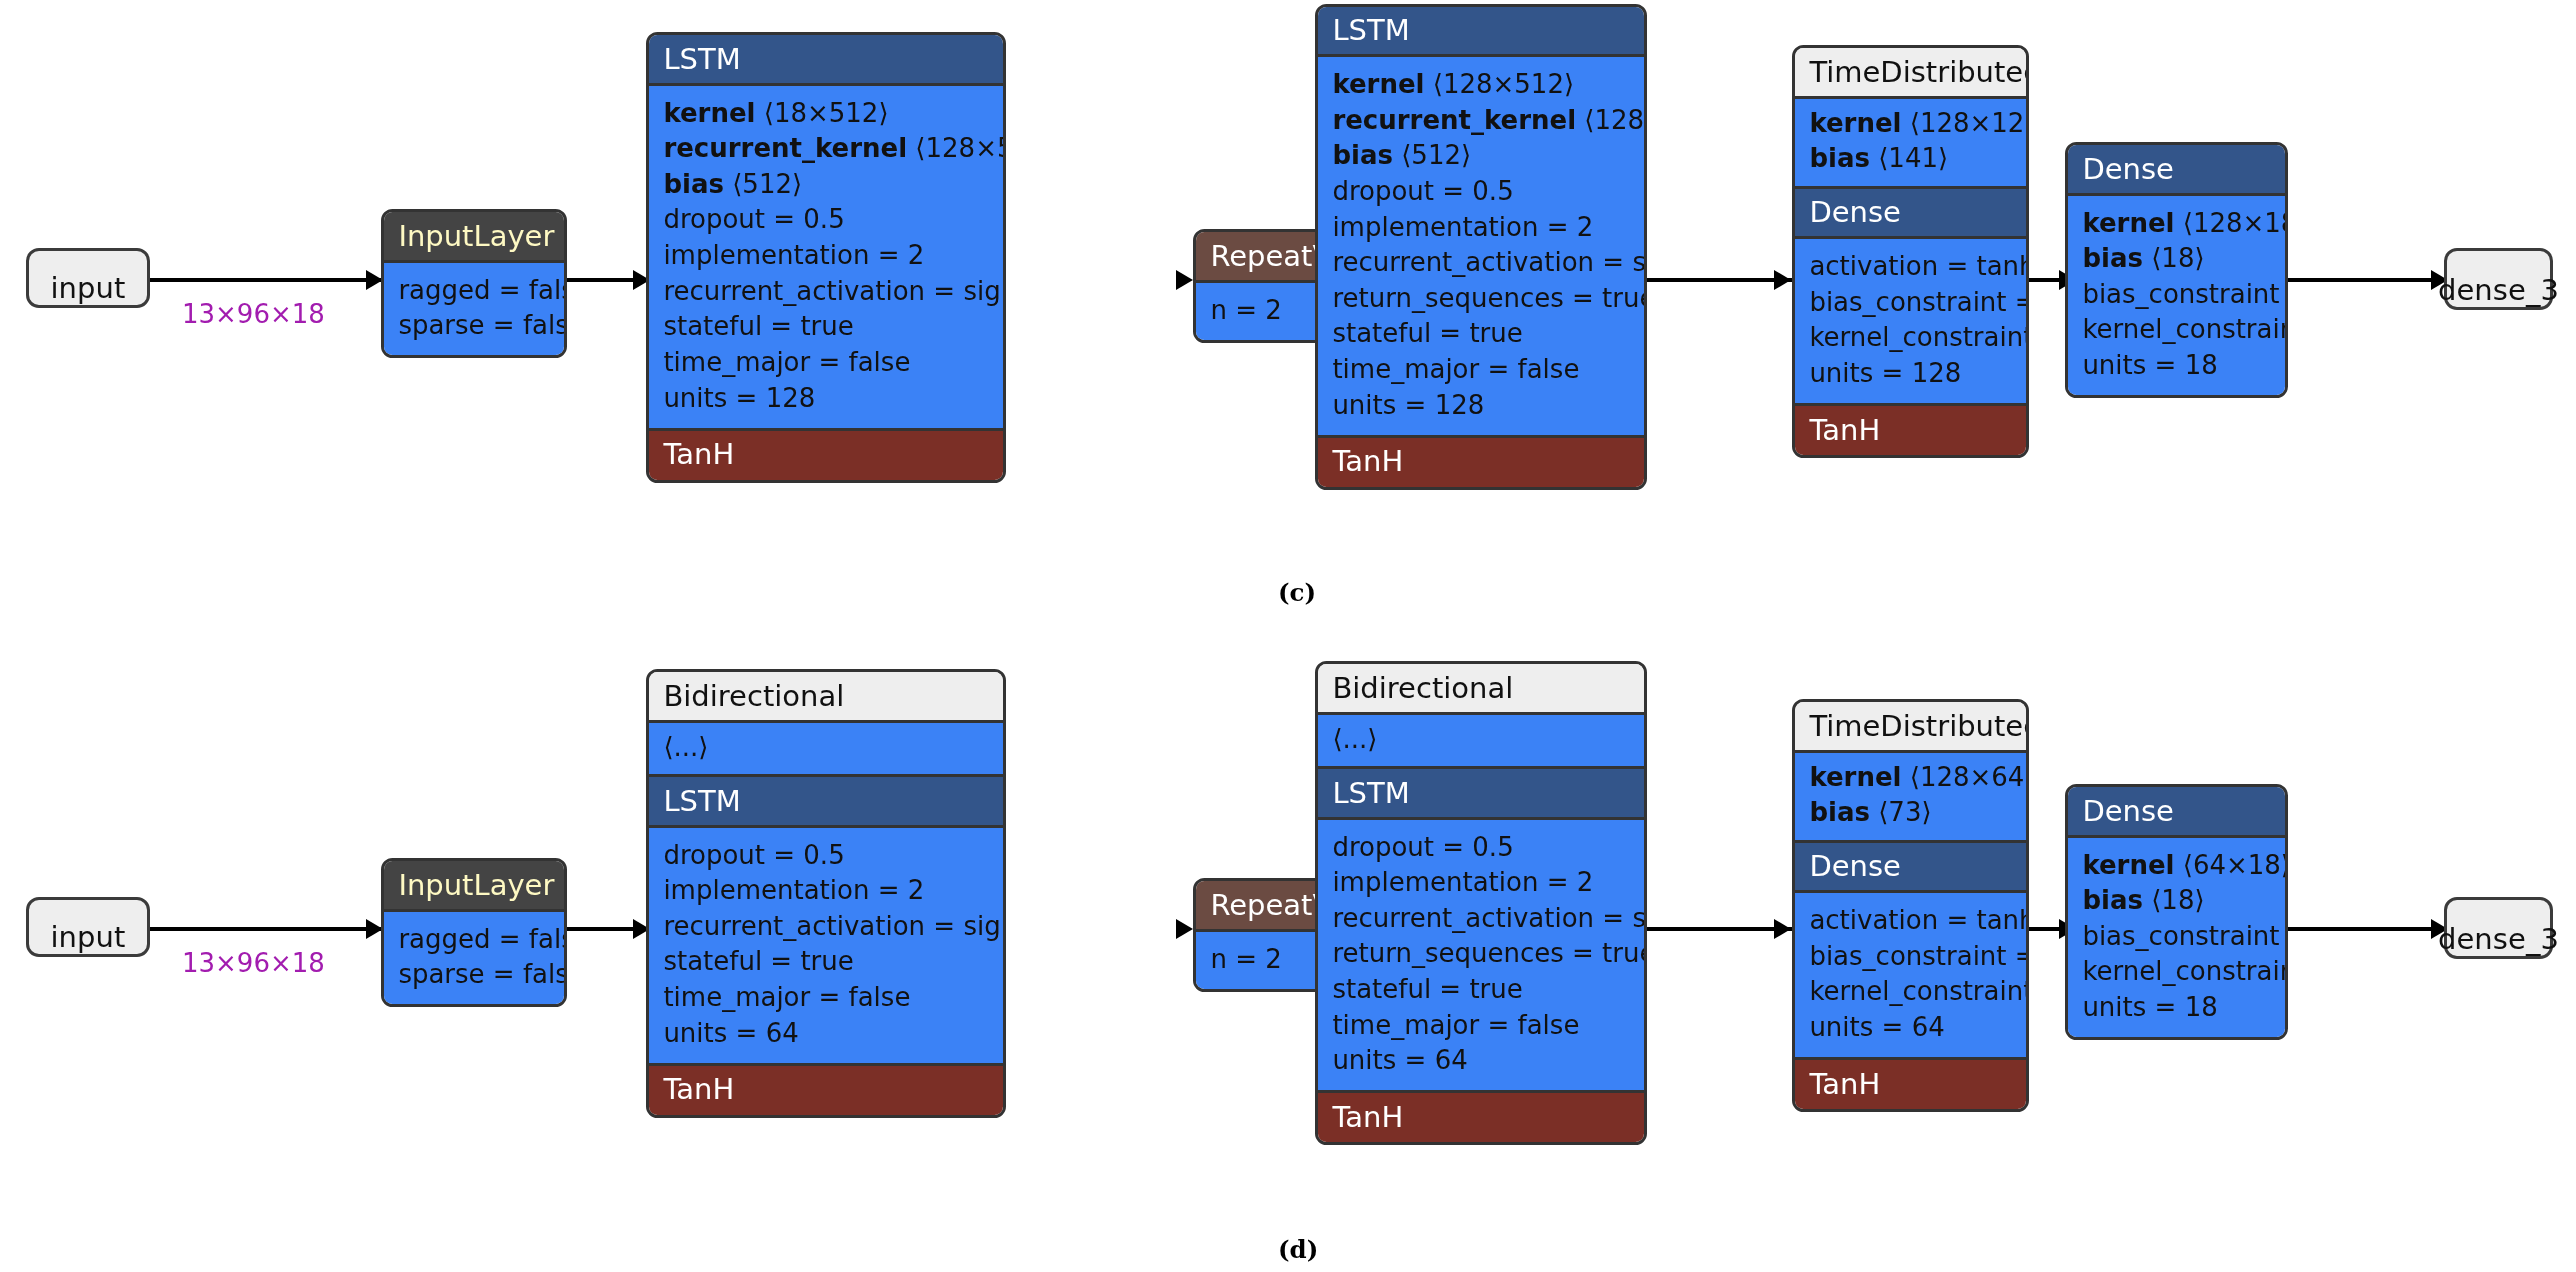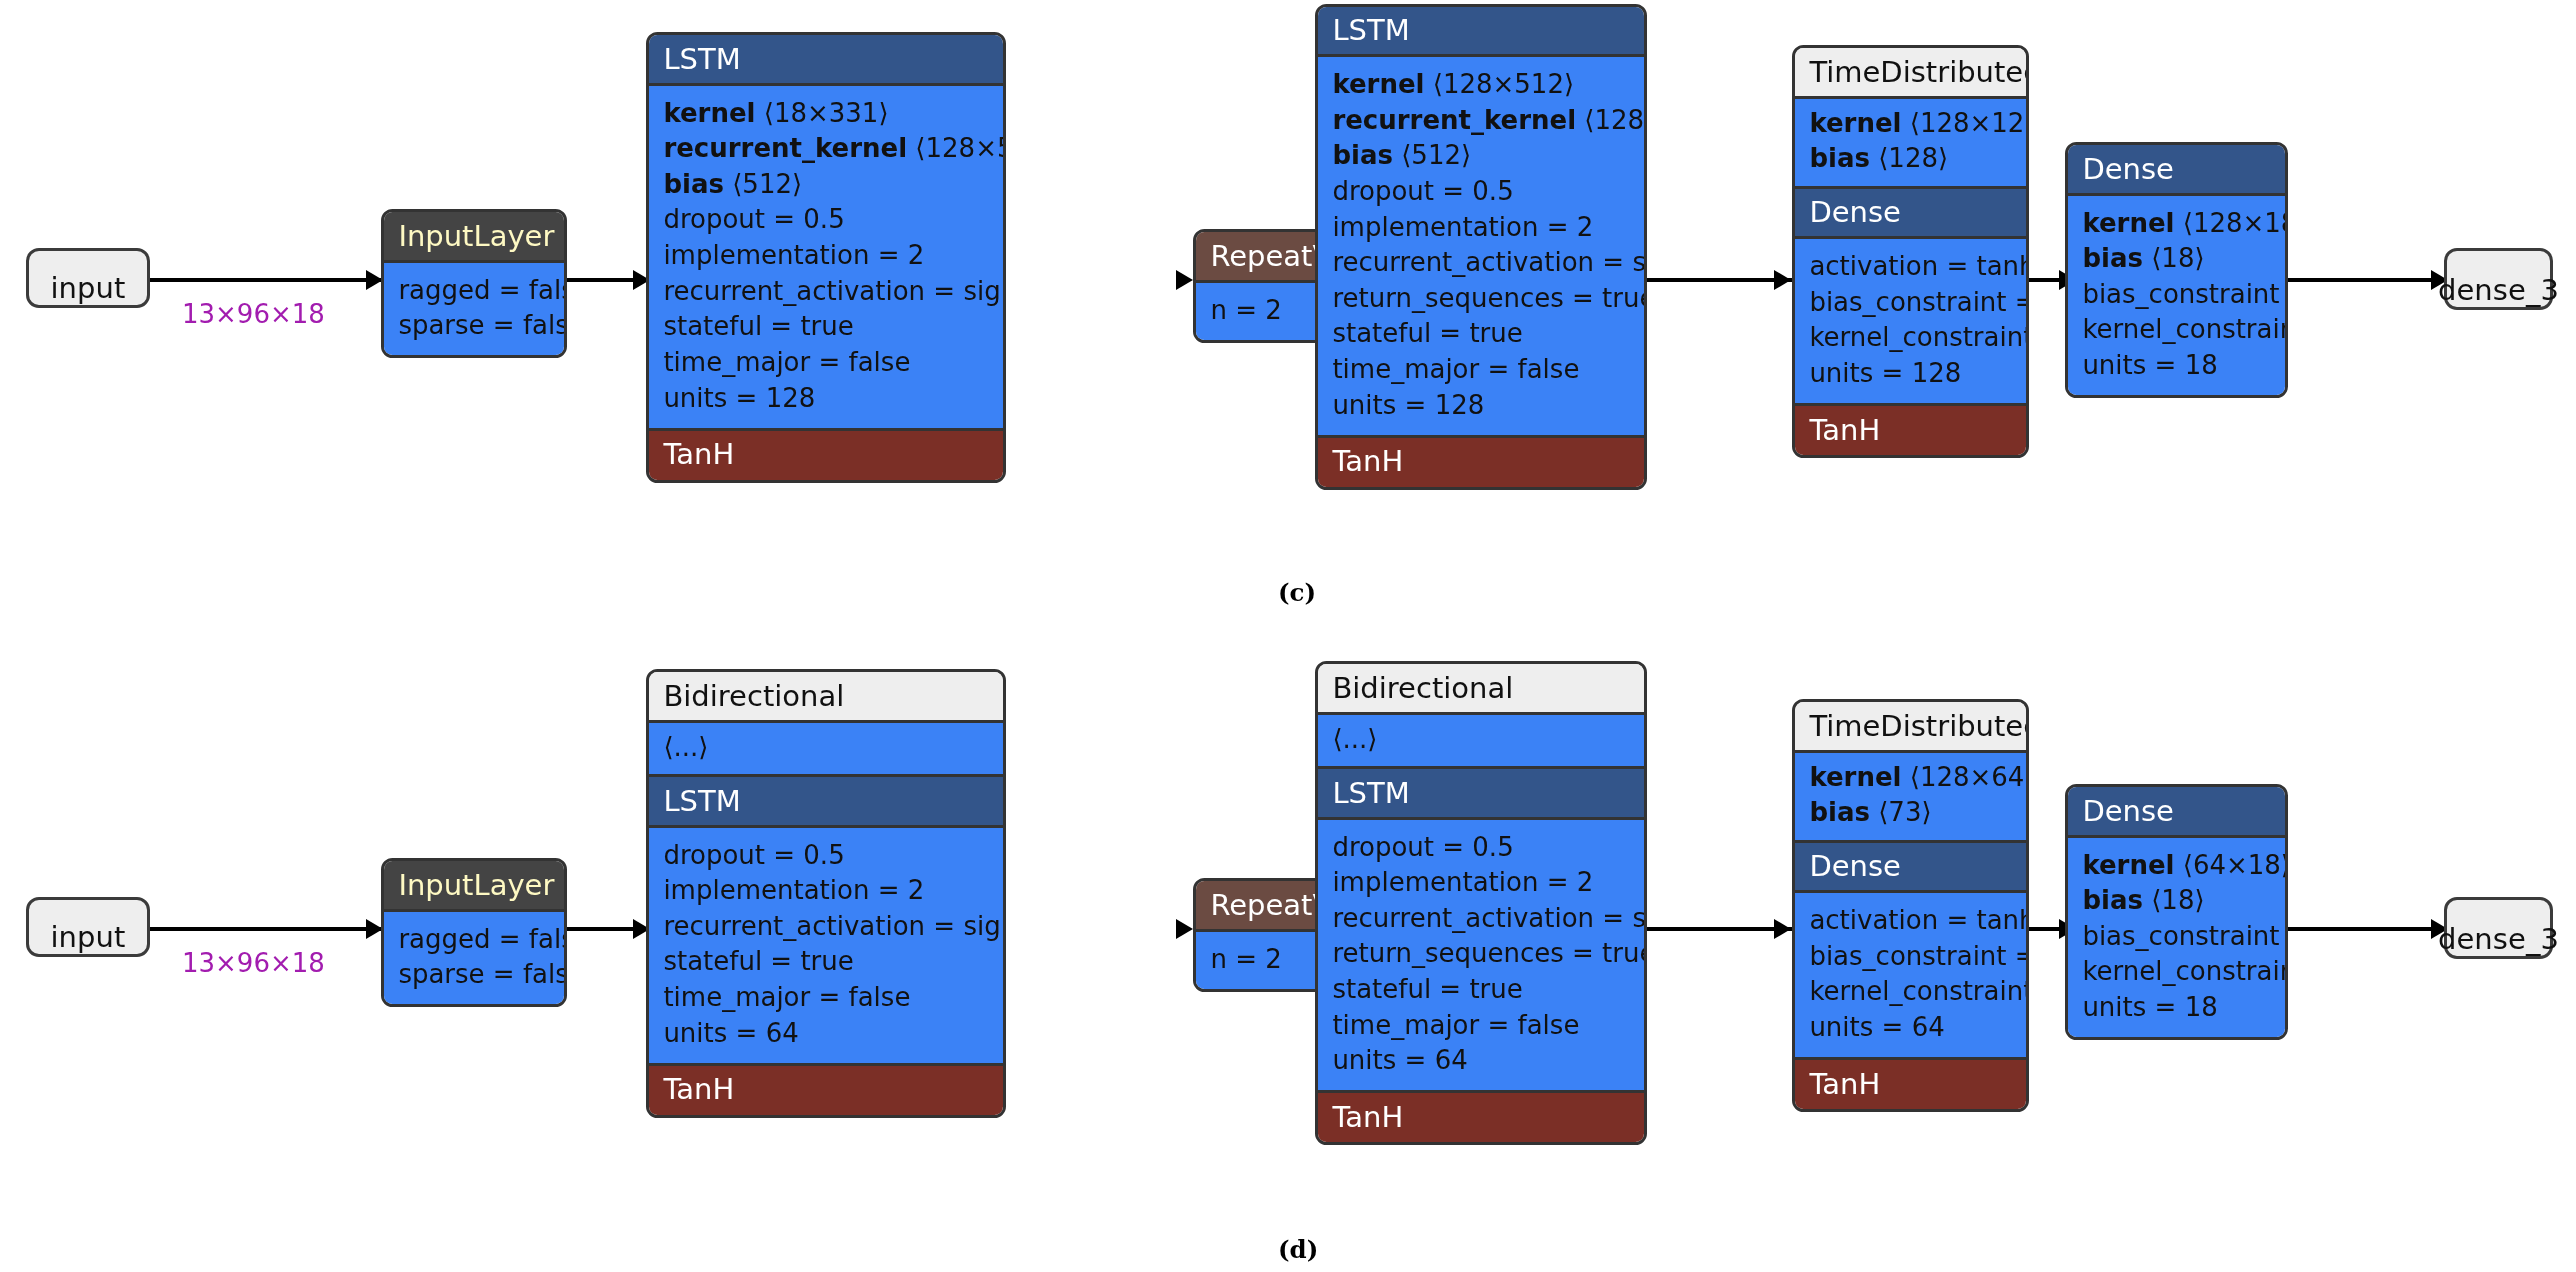--- a/index.html
+++ b/index.html
@@ -146,21 +146,21 @@
   <div class="hdr hdr-dark">InputLayer</div>
   <div class="body">
     <div class="row">ragged = false</div>
     <div class="row">sparse = false</div>
   </div>
 </div>
 
 <div class="node" style="left:646px; top:32px; width:360px;">
   <div class="hdr hdr-blue">LSTM</div>
   <div class="body">
-    <div class="row"><b>kernel</b> <span class="shape">⟨18×331⟩</span></div>
+    <div class="row"><b>kernel</b> <span class="shape">⟨18×512⟩</span></div>
     <div class="row"><b>recurrent_kernel</b> <span class="shape">⟨128×512⟩</span></div>
     <div class="row"><b>bias</b> <span class="shape">⟨512⟩</span></div>
     <div class="row">dropout = 0.5</div>
     <div class="row">implementation = 2</div>
     <div class="row">recurrent_activation = sigmoid</div>
     <div class="row">stateful = true</div>
     <div class="row">time_major = false</div>
     <div class="row">units = 128</div>
   </div>
   <div class="ftr">TanH</div>
@@ -187,21 +187,21 @@
     <div class="row">time_major = false</div>
     <div class="row">units = 128</div>
   </div>
   <div class="ftr">TanH</div>
 </div>
 
 <div class="node" style="left:1792px; top:45px; width:237px;">
   <div class="hdr hdr-gray">TimeDistributed</div>
   <div class="body tight">
     <div class="row"><b>kernel</b> <span class="shape">⟨128×128⟩</span></div>
-    <div class="row"><b>bias</b> <span class="shape">⟨128⟩</span></div>
+    <div class="row"><b>bias</b> <span class="shape">⟨141⟩</span></div>
   </div>
   <div class="hdr hdr-blue" style="border-top:3.6px solid #333333;">Dense</div>
   <div class="body">
     <div class="row">activation = tanh</div>
     <div class="row">bias_constraint =</div>
     <div class="row">kernel_constraint =</div>
     <div class="row">units = 128</div>
   </div>
   <div class="ftr">TanH</div>
 </div>

